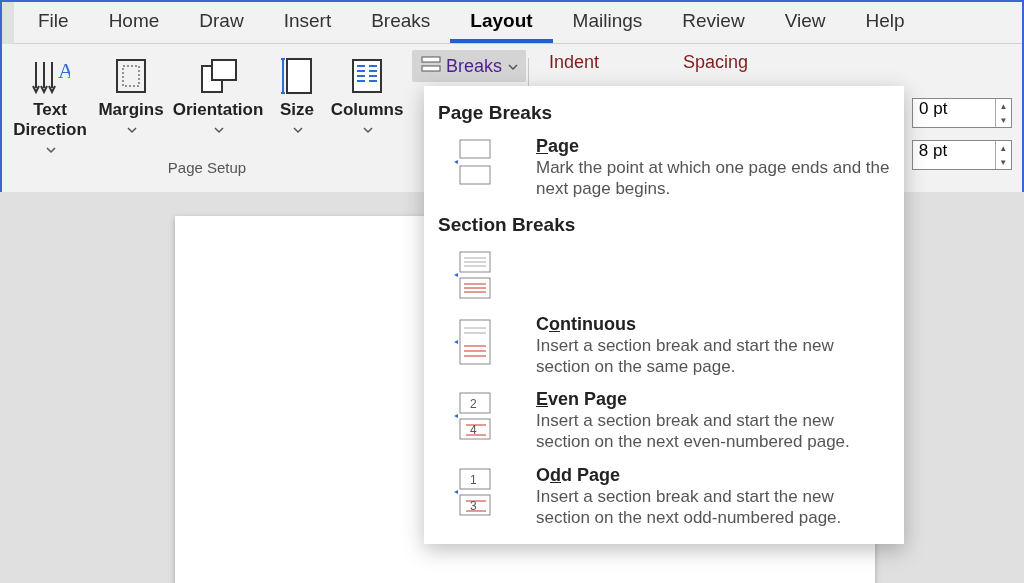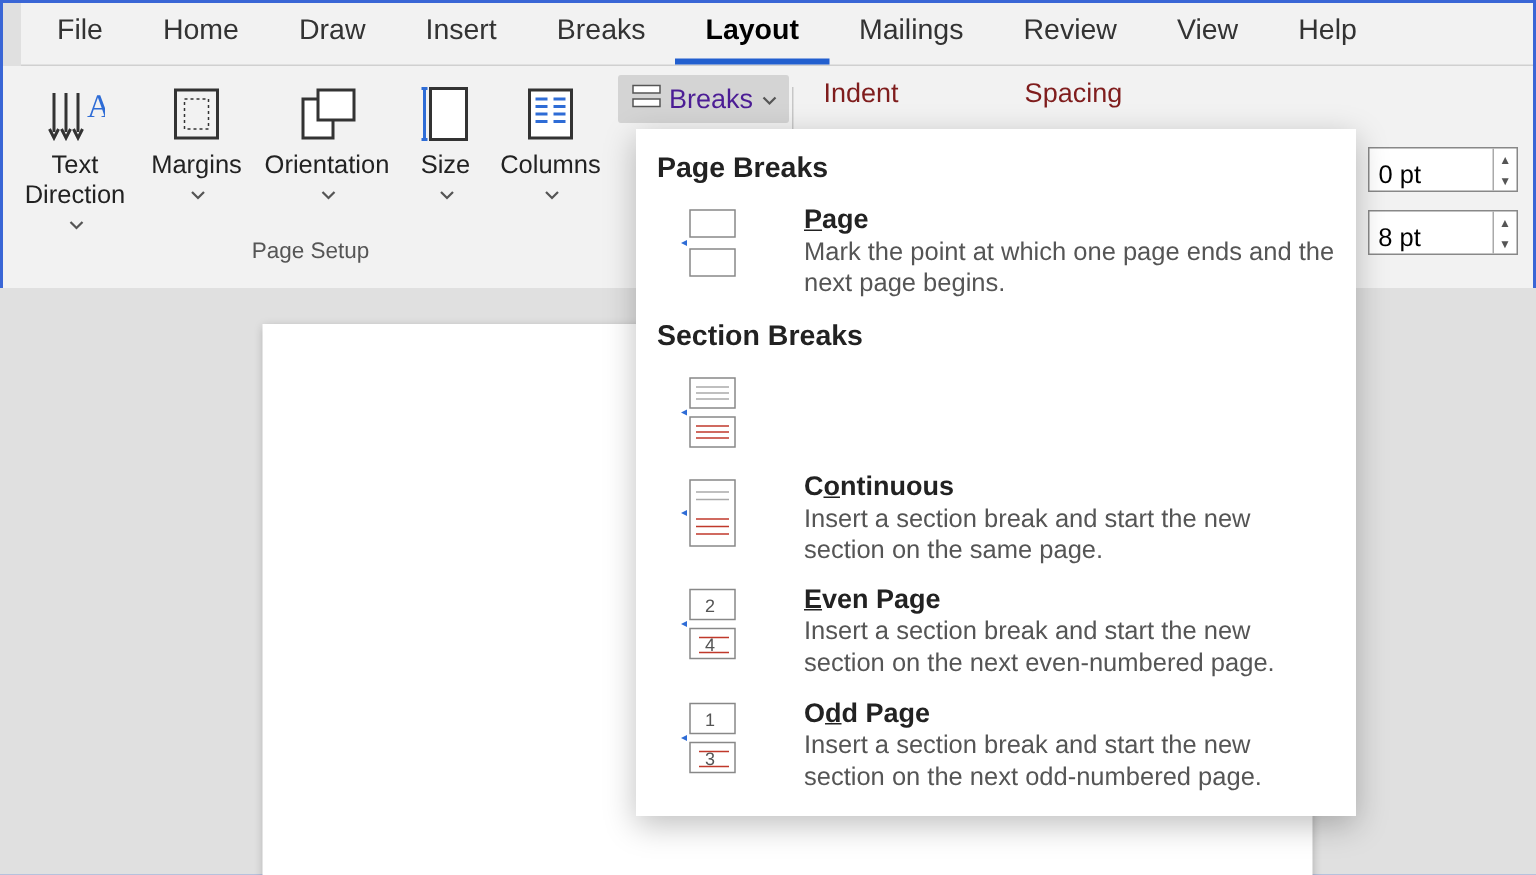--- a/index.html
+++ b/index.html
@@ -69,20 +69,21 @@
   .big-btn .icon-slot {
     height: 44px;
     display:flex; align-items:center; justify-content:center;
   }
   .big-btn .lbl {
     font-size: 17px;
     color: #222;
     text-align: center;
     line-height: 1.15;
     margin-top: 2px;
+    font-weight: bold;
   }
   .caret {
     display:inline-block;
     margin-left:2px;
   }
   .caret svg, svg.caret { vertical-align: middle; }
 
   .sep {
     width: 1px;
     background: #c7c7c7;
@@ -106,21 +107,21 @@
   .para-labels {
     display:flex;
     gap: 84px;
     font-size:18px;
     color:#7f1d1d;
     padding: 8px 0 0 18px;
   }
 
   .spin {
     display:flex;
-    align-items:flex-end;
+    align-items:flex-start;
     border:1px solid #888;
     background:#fff;
     height:30px;
     width:100px;
     margin: 4px 0;
     font-size:17px;
   }
   .spin .val { flex:1; padding-left:6px; }
   .spin .arrows {
     width:16px; height:100%;

